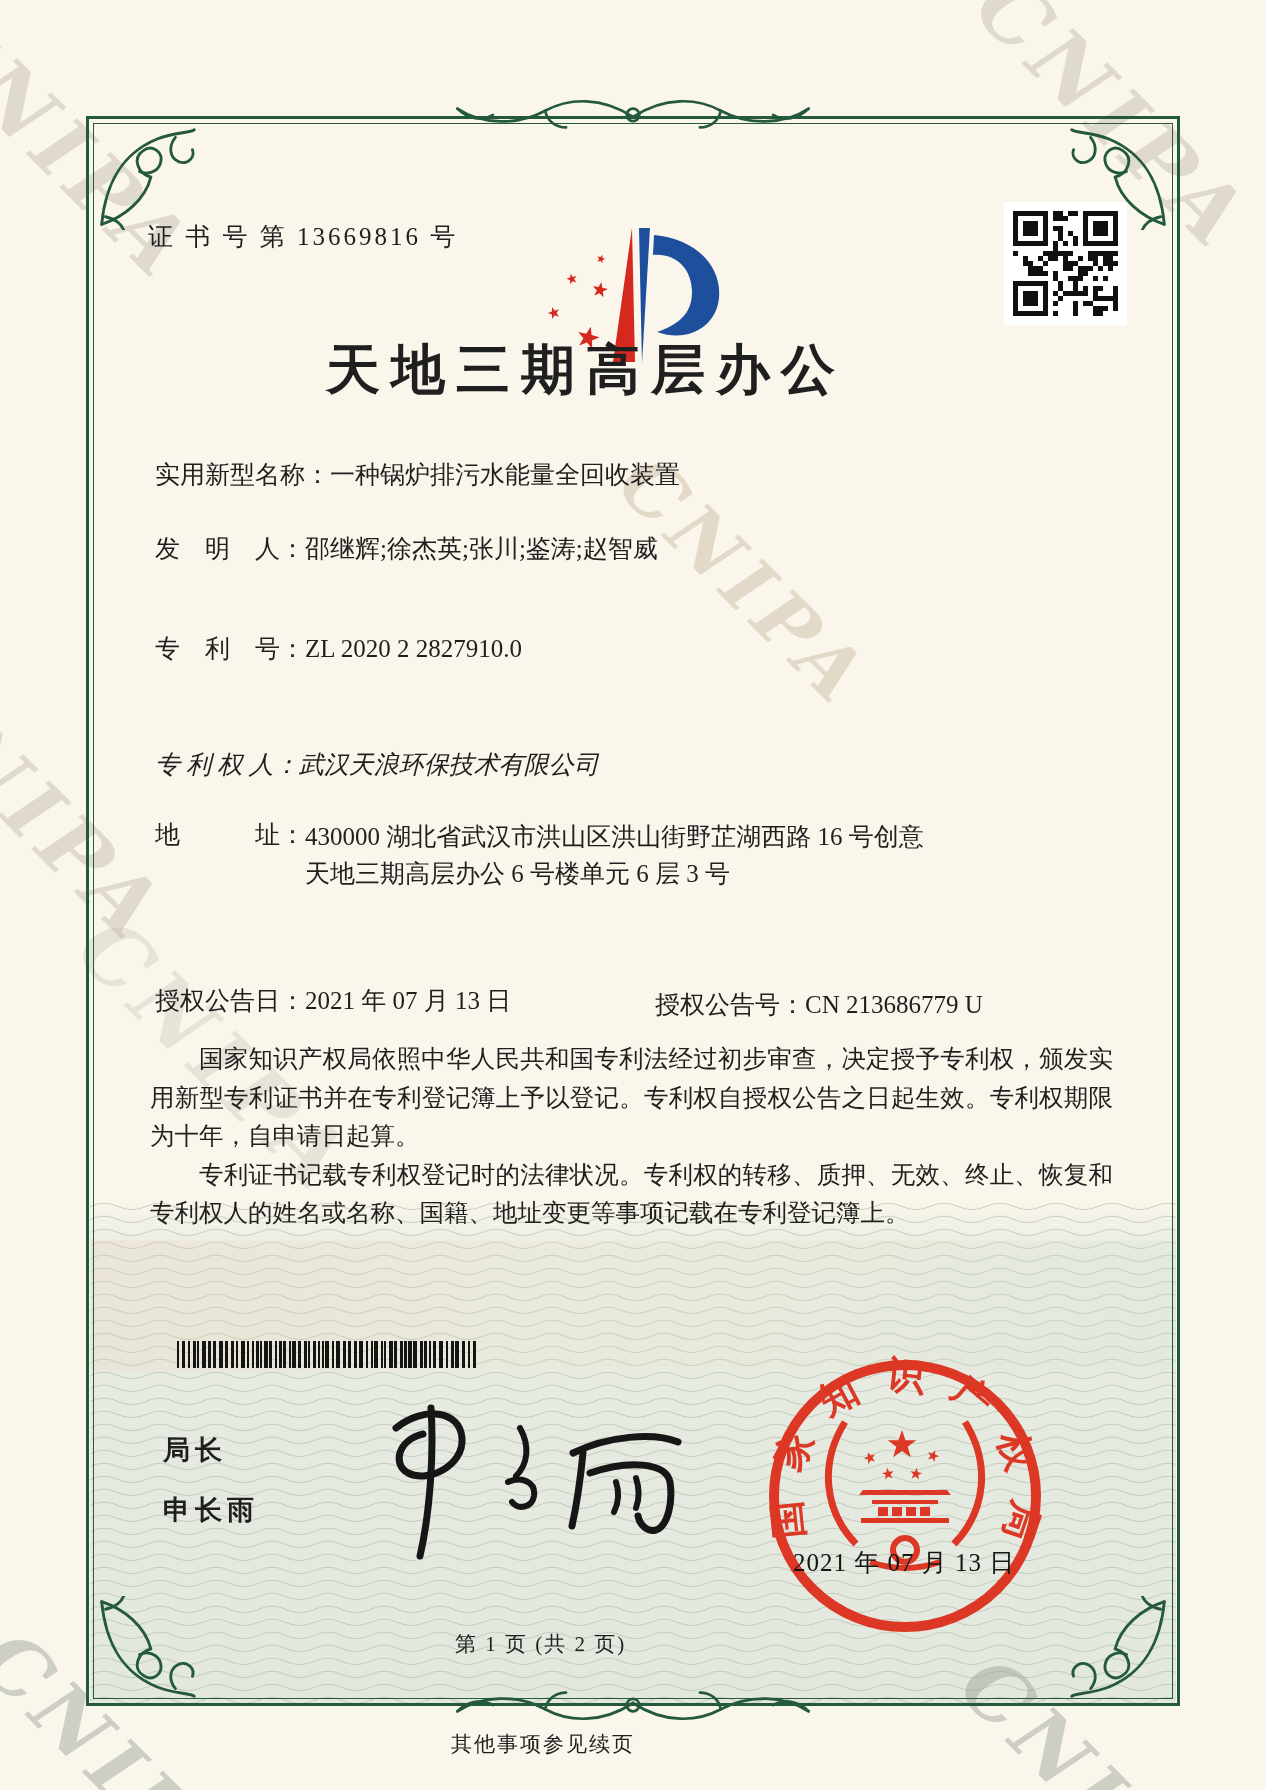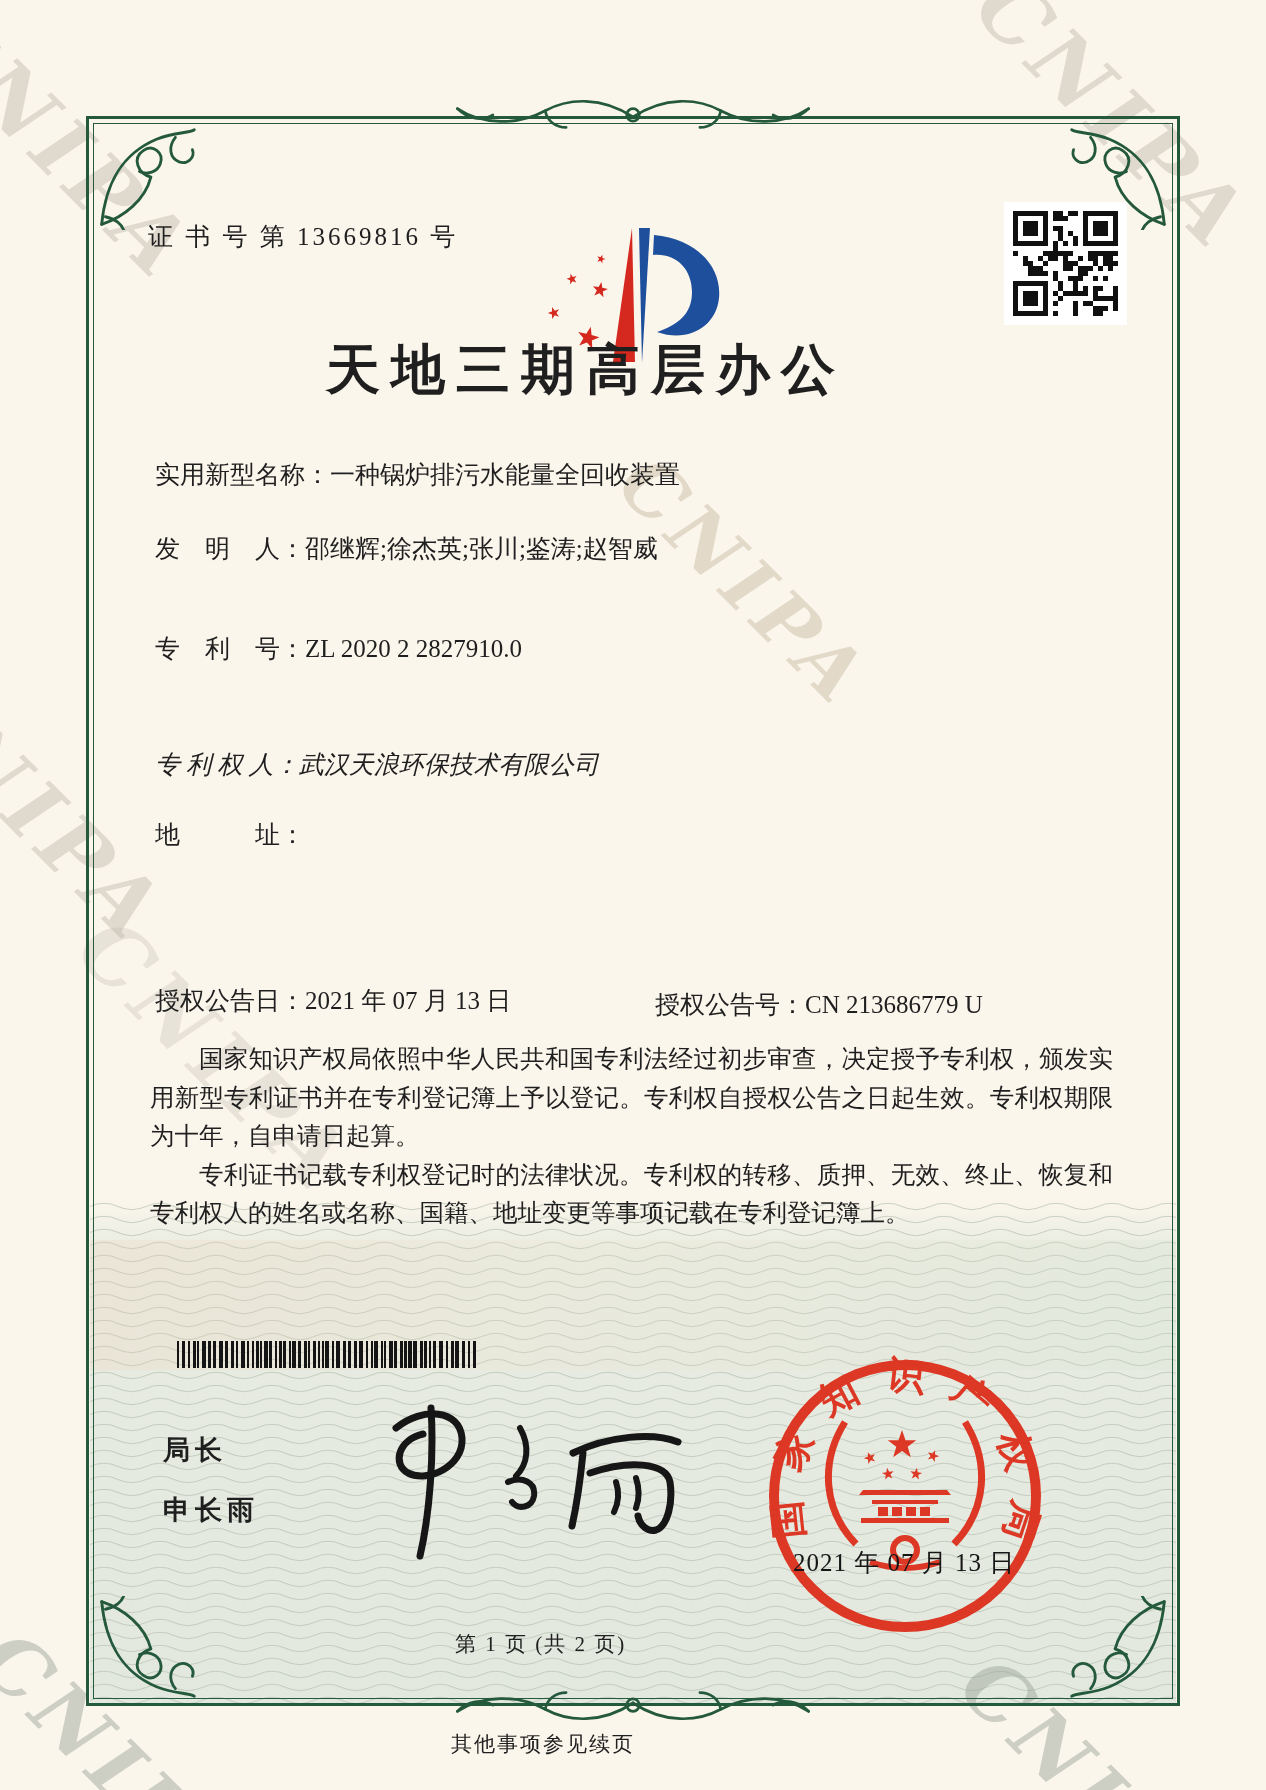--- a/index.html
+++ b/index.html
@@ -416,21 +416,21 @@
   <div class="field f-name">
     <span class="lbl">实用新型名称：</span><span>一种锅炉排污水能量全回收装置</span>
   </div>
   <div class="field f-patno">
     <span class="lbl">专　利　号：</span><span>ZL 2020 2 2827910.0</span>
   </div>
   <div class="field f-patentee">
     <span class="lbl">专 利 权 人：</span><span>武汉天浪环保技术有限公司</span>
   </div>
   <div class="field f-address">
-    <span class="lbl" style="vertical-align:top">地　　　址：</span>
+    <span class="lbl" style="vertical-align:top">地　　　址：</span><span class="addr-lines"><div>430000  湖北省武汉市洪山区洪山街野芷湖西路 16 号创意</div><div>天地三期高层办公 6 号楼单元 6 层 3 号</div></span>
   </div>
   <div class="field f-grant">
     <span class="lbl">授权公告日：</span><span>2021 年 07 月 13 日</span>
   </div>
   <div class="f-grantno">
     <span class="lbl">授权公告号：</span><span>CN 213686779 U</span>
   </div>
 
   <div class="paras">
     <p>国家知识产权局依照中华人民共和国专利法经过初步审查，决定授予专利权，颁发实用新型专利证书并在专利登记簿上予以登记。专利权自授权公告之日起生效。专利权期限为十年，自申请日起算。</p>

